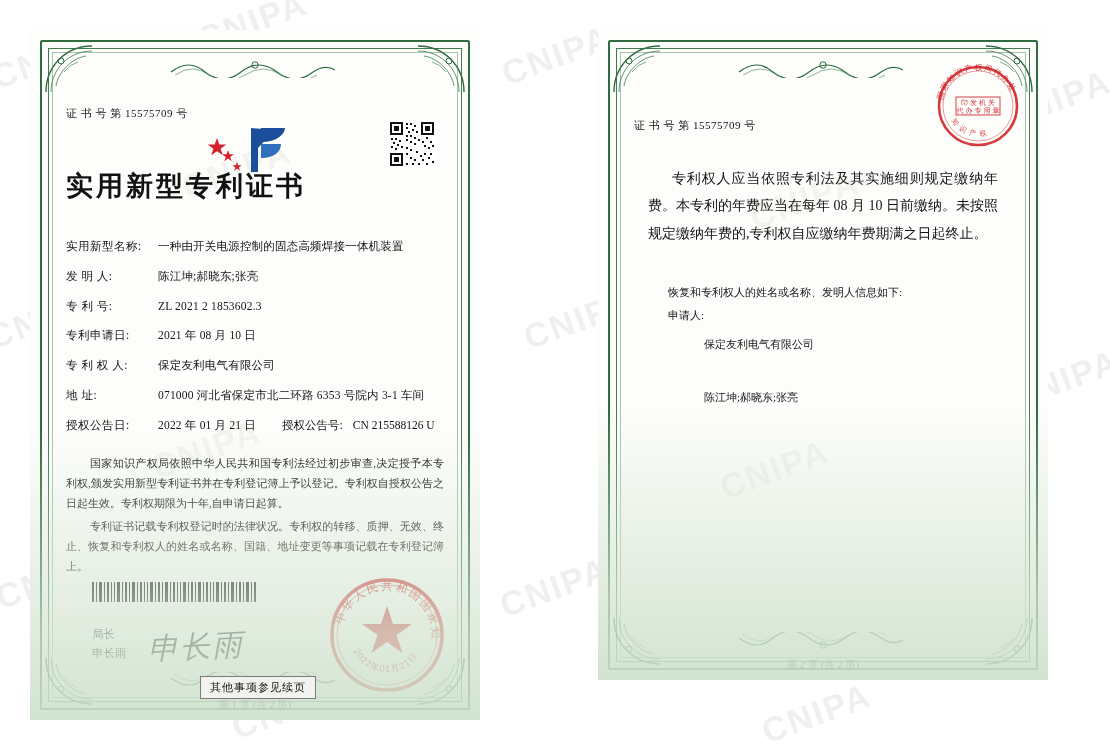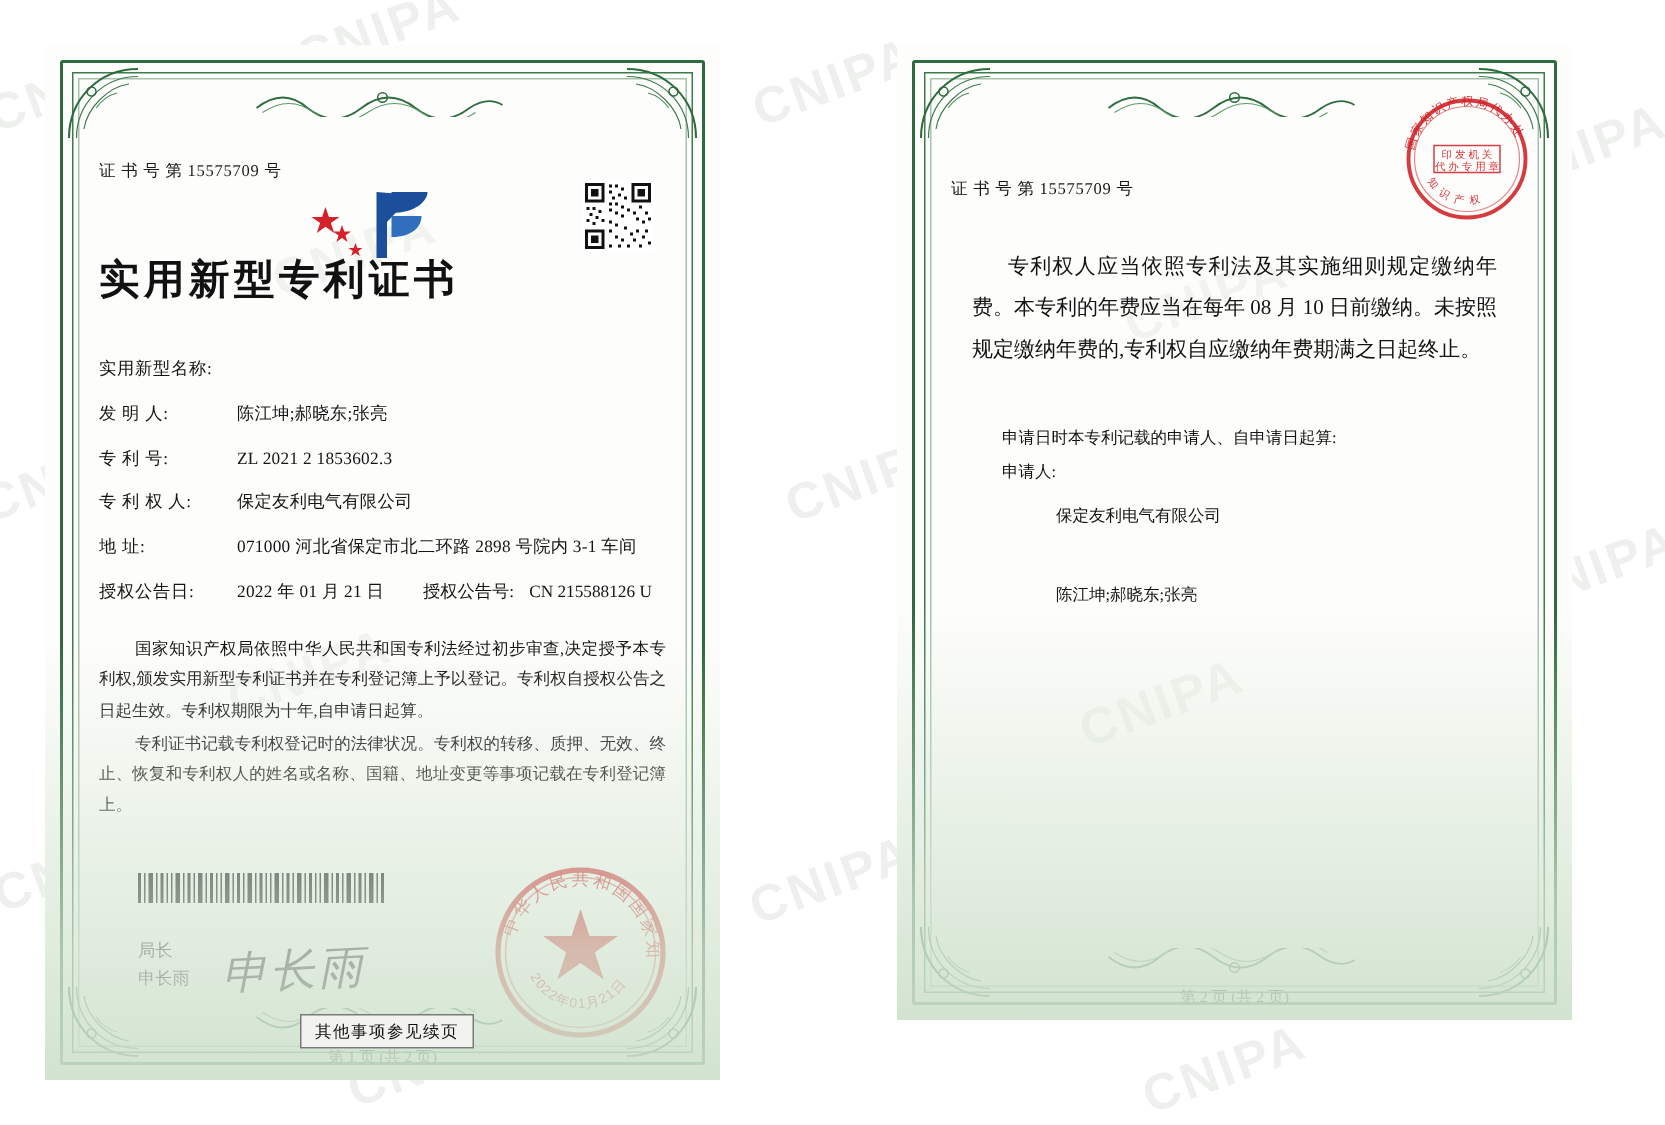--- a/index.html
+++ b/index.html
@@ -436,36 +436,41 @@
             </g>
           </svg>
         </div>
       </div>
 
       <div class="main-title">实用新型专利证书</div>
 
       <div class="fields">
         <div class="field-row">
           <div class="field-label">实用新型名称:</div>
+          <div class="field-value">一种由开关电源控制的固态高频焊接一体机装置</div>
         </div>
         <div class="field-row">
           <div class="field-label">发 明 人:</div>
           <div class="field-value">陈江坤;郝晓东;张亮</div>
         </div>
         <div class="field-row">
           <div class="field-label">专 利 号:</div>
           <div class="field-value">ZL 2021 2 1853602.3</div>
         </div>
         <div class="field-row">
+          <div class="field-label">专利申请日:</div>
+          <div class="field-value">2021 年 08 月 10 日</div>
+        </div>
+        <div class="field-row">
           <div class="field-label">专 利 权 人:</div>
           <div class="field-value">保定友利电气有限公司</div>
         </div>
         <div class="field-row">
           <div class="field-label">地 址:</div>
-          <div class="field-value">071000 河北省保定市北二环路 2898 号院内 3-1 车间</div>
+          <div class="field-value">071000 河北省保定市北二环路 6353 号院内 3-1 车间</div>
         </div>
         <div class="field-row inline2">
           <div class="field-label">授权公告日:</div>
           <div class="field-value" style="flex:0 0 auto;">2022 年 01 月 21 日</div>
           <div class="field-value2-label">授权公告号:</div>
           <div class="field-value2">CN 215588126 U</div>
         </div>
       </div>
 
       <div class="paras">
@@ -637,21 +642,21 @@
           <textPath href="#sealArc4" startOffset="16%">知 识 产 权</textPath>
         </text>
       </svg>
     </div>
 
     <div class="content2">
       <div class="p2-certno">证 书 号 第 15575709 号</div>
       <div class="p2-para">专利权人应当依照专利法及其实施细则规定缴纳年费。本专利的年费应当在每年 08 月 10 日前缴纳。未按照规定缴纳年费的,专利权自应缴纳年费期满之日起终止。</div>
 
       <div class="p2-sub">
-        <div>申请日时本专利记载的申请人、自申请日起算:</div>
+        <div>恢复和专利权人的姓名或名称、发明人信息如下:</div>
         <div class="p2-key">申请人:</div>
         <div class="p2-val">保定友利电气有限公司</div>
         <div class="p2-gap"></div>
         <div class="p2-val">陈江坤;郝晓东;张亮</div>
       </div>
     </div>
 
     <div class="page-foot">第 2 页 (共 2 页)</div>
   </div>
 

